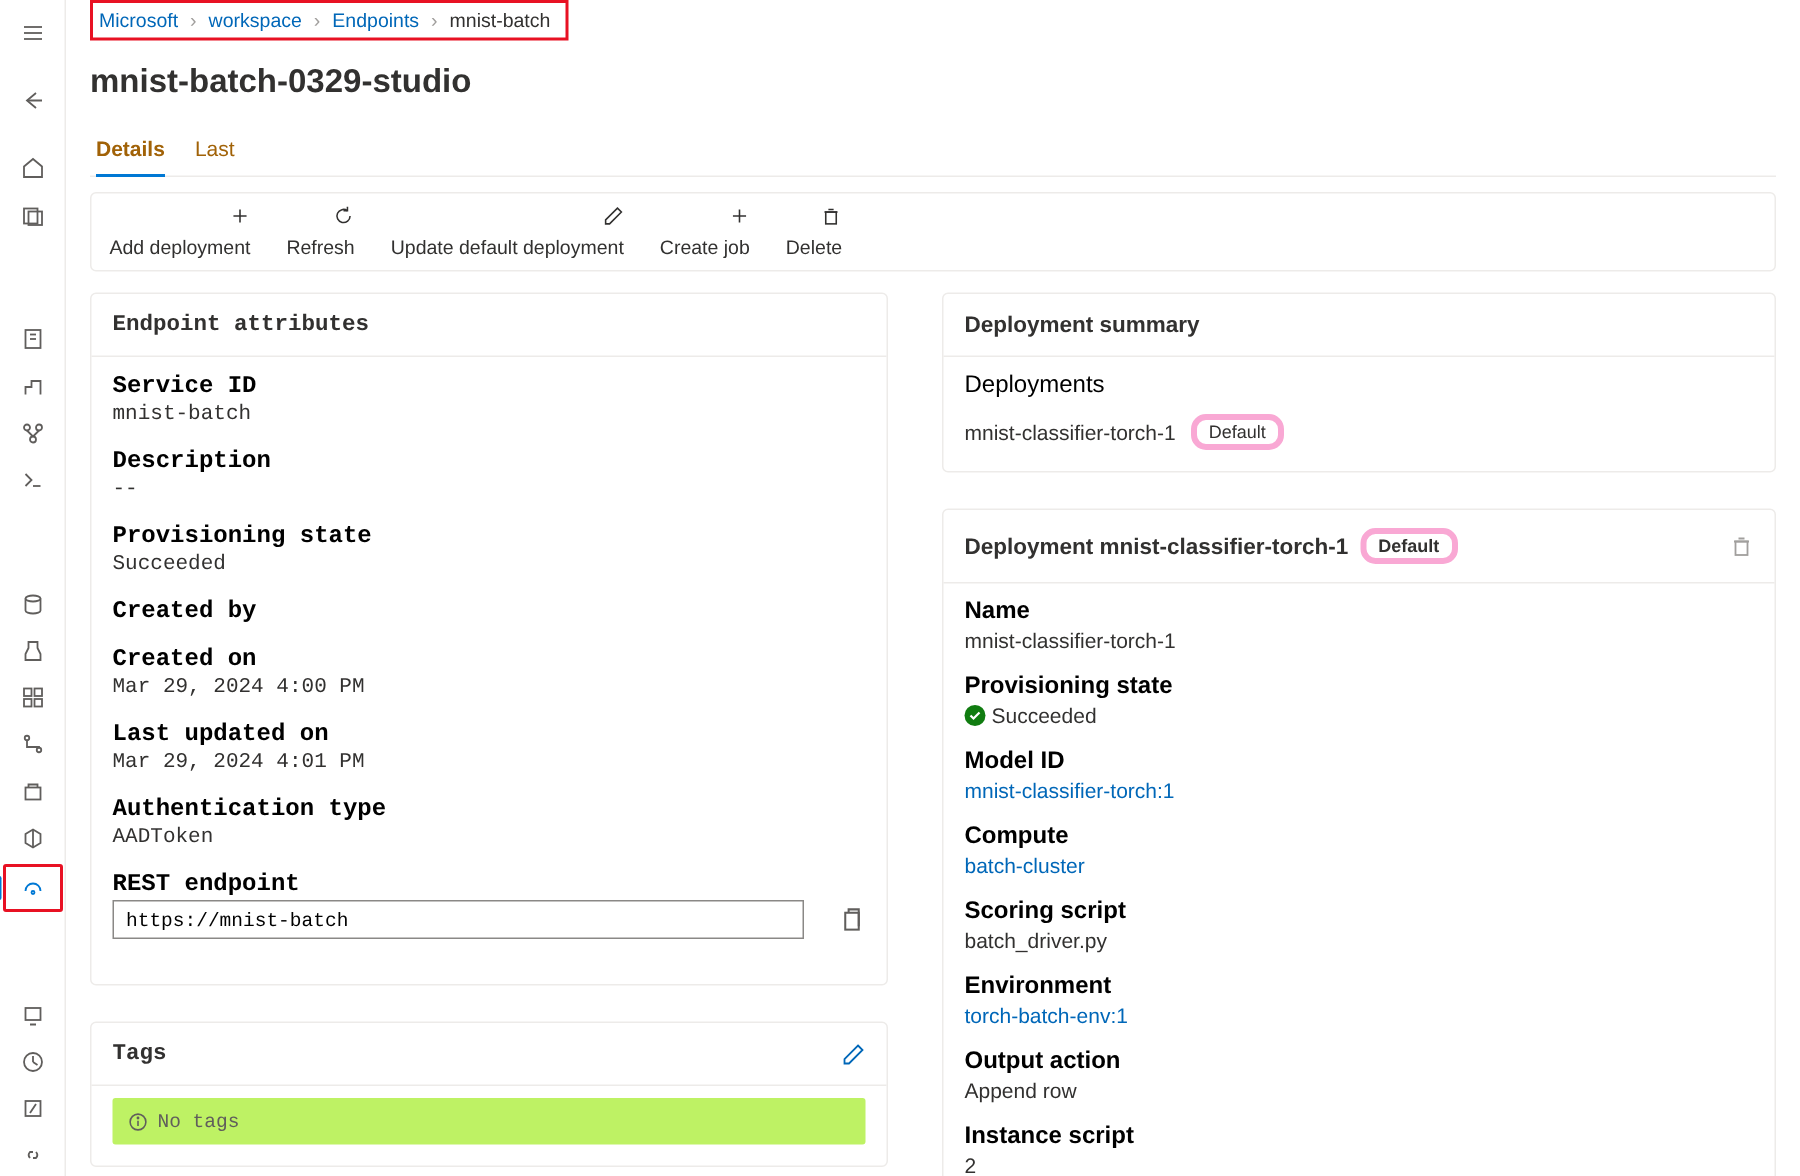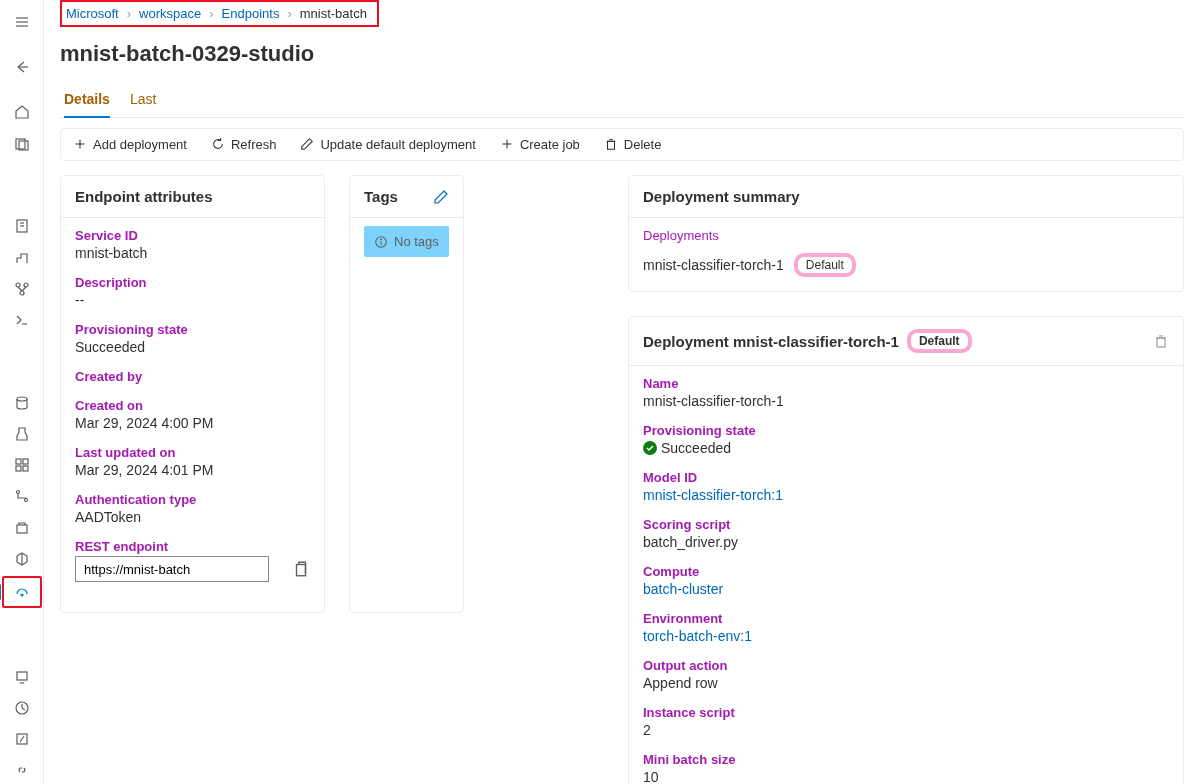--- a/index.html
+++ b/index.html
@@ -18,38 +18,38 @@
 .breadcrumb-wrap { border: 2px solid #e81123; display: inline-flex; align-items: center; padding: 4px 10px 4px 4px; margin-top: 0; gap: 8px; font-size: 13px; }
 .breadcrumb-wrap a { color: #0067b8; text-decoration: none; }
 .breadcrumb-wrap .sep { color: #a19f9d; }
 .breadcrumb-wrap .current { color: #323130; }
 h1.page-title { font-size: 22px; font-weight: 600; margin: 14px 4px 18px 0; }
 .tabs { display: flex; gap: 20px; border-bottom: 1px solid #edebe9; margin-bottom: 10px; padding-left: 4px; }
 .tabs .tab { padding: 6px 0 10px 0; font-size: 14px; color: #a16207; cursor: pointer; position: relative; }
 .tabs .tab.active { font-weight: 600; }
 .tabs .tab.active::after { content: ''; position: absolute; left: 0; right: 0; bottom: -1px; height: 2px; background: #0078d4; }
 .toolbar { border: 1px solid #edebe9; border-radius: 4px; padding: 8px 12px; display: flex; gap: 24px; align-items: center; margin-bottom: 14px; }
-.toolbar .action { display: flex; align-items: flex-start; gap: 6px; font-size: 13px; color: #323130; cursor: pointer; }
+.toolbar .action { display: flex; align-items: flex-end; gap: 6px; font-size: 13px; color: #323130; cursor: pointer; flex-direction: column; }
 .toolbar .action svg { width: 14px; height: 14px; }
 .columns { display: flex; gap: 36px; align-items: flex-start; }
-.col-left { flex: 0 0 532px; display: flex; flex-direction: row; gap: 24px; }
+.col-left { flex: 0 0 532px; display: flex; flex-direction: column; gap: 24px; font-family: Liberation Mono, monospace; }
 .col-right { flex: 1; display: flex; flex-direction: column; gap: 24px; }
 .card { border: 1px solid #edebe9; border-radius: 4px; }
 .card-header { padding: 12px 14px; font-size: 15px; font-weight: 600; border-bottom: 1px solid #edebe9; display: flex; align-items: center; justify-content: space-between; }
 .card-body { padding: 10px 14px 14px 14px; }
 .field { margin-bottom: 14px; }
 .field:last-child { margin-bottom: 16px; }
-.field-label { font-size: 13px; font-weight: 600; color: #a21caf; margin-bottom: 2px; }
+.field-label { font-size: 16px; font-weight: 600; color: #000000; margin-bottom: 2px; }
 .field-value { font-size: 14px; color: #323130; }
 .field-value.link { color: #0067b8; cursor: pointer; }
 .rest-row { display: flex; align-items: center; gap: 23px; }
 .rest-input { flex: 1; border: 1px solid #8a8886; padding: 4px 8px; font-size: 13px; height: 26px; font-family: inherit; }
 .copy-btn { width: 18px; height: 18px; color: #605e5c; cursor: pointer; }
 .tags-header { display: flex; align-items: center; justify-content: space-between; }
-.tags-body { background: #7dd3fc; padding: 8px 10px; display: flex; align-items: center; gap: 6px; font-size: 13px; color: #605e5c; margin: 8px 14px 14px 14px; border-radius: 2px;}
+.tags-body { background: #bef264; padding: 8px 10px; display: flex; align-items: center; gap: 6px; font-size: 13px; color: #605e5c; margin: 8px 14px 14px 14px; border-radius: 2px;}
 .tags-body svg { width: 14px; height: 14px; }
 .pencil-btn { color: #0067b8; cursor: pointer; }
 .badge { border: 4px solid #f9a8d4; border-radius: 10px; padding: 1px 8px; font-size: 12px; color: #323130; }
 .deploy-row { display: flex; align-items: center; gap: 10px; }
 .status-row { display: flex; align-items: center; gap: 4px; }
 .check-icon { width: 14px; height: 14px; background: #107c10; border-radius: 50%; display: inline-flex; align-items: center; justify-content: center; color: #fff; }
 .check-icon svg { width: 10px; height: 10px; }
 .trash-icon { color: #a19f9d; cursor: pointer; }
 </style>
 </head>
@@ -345,26 +345,26 @@
                       </svg>
                     </span>
                   <span class="field-value">Succeeded</span>
                 </div>
               </div>
               <div class="field">
                 <div class="field-label">Model ID</div>
                 <div class="field-value link">mnist-classifier-torch:1</div>
               </div>
               <div class="field">
+                <div class="field-label">Compute</div>
+                <div class="field-value link">batch-cluster</div>
+              </div>
+              <div class="field">
                 <div class="field-label">Scoring script</div>
                 <div class="field-value">batch_driver.py</div>
-              </div>
-              <div class="field">
-                <div class="field-label">Compute</div>
-                <div class="field-value link">batch-cluster</div>
               </div>
               <div class="field">
                 <div class="field-label">Environment</div>
                 <div class="field-value link">torch-batch-env:1</div>
               </div>
               <div class="field">
                 <div class="field-label">Output action</div>
                 <div class="field-value">Append row</div>
               </div>
               <div class="field">

